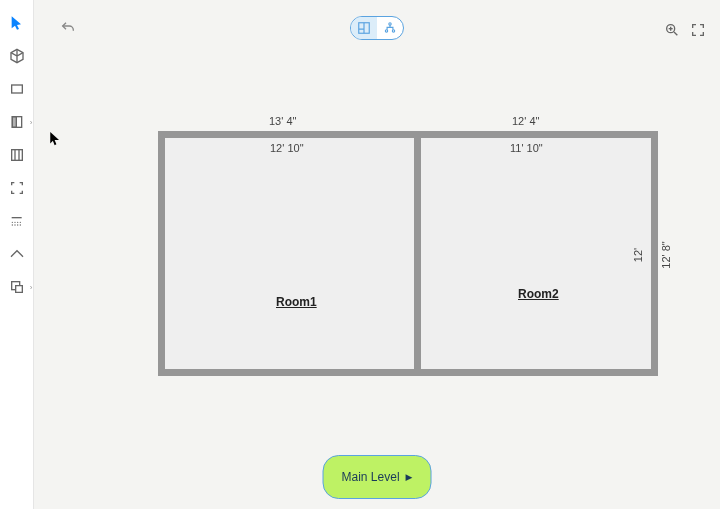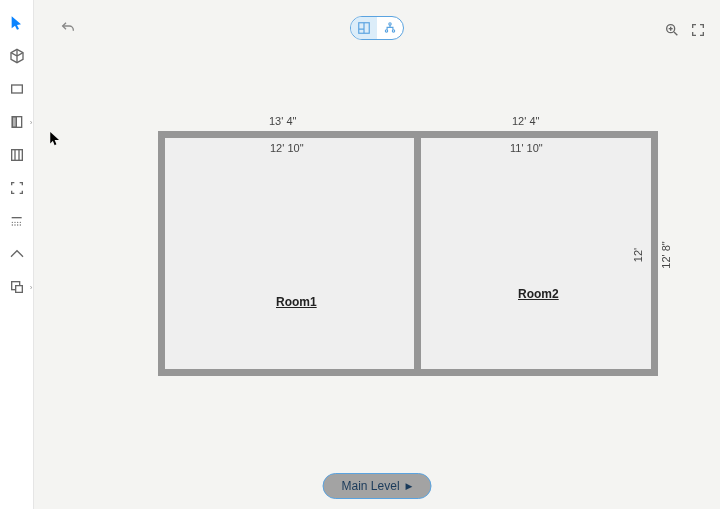--- a/index.html
+++ b/index.html
@@ -149,24 +149,24 @@
   .dim.vert { transform: rotate(-90deg); transform-origin: center; }
 
   
   .level-pill {
     position:absolute;
     bottom: 10px;
     left:50%;
     transform: translateX(-50%);
     border: 1.5px solid #5aa3e0;
     border-radius: 16px;
-    padding: 5px 18px;
+    padding: 14px 18px;
     font-size: 12px;
     color:#1a3a5a;
-    background:#a3a3a3;
+    background:#bef264;
     cursor:pointer;
     display:flex;
     align-items:center;
     gap:6px;
   }
   .level-pill .tri { font-size:9px; color:#1a3a5a; }
 
   
   .stray-cursor {
     position:absolute;

